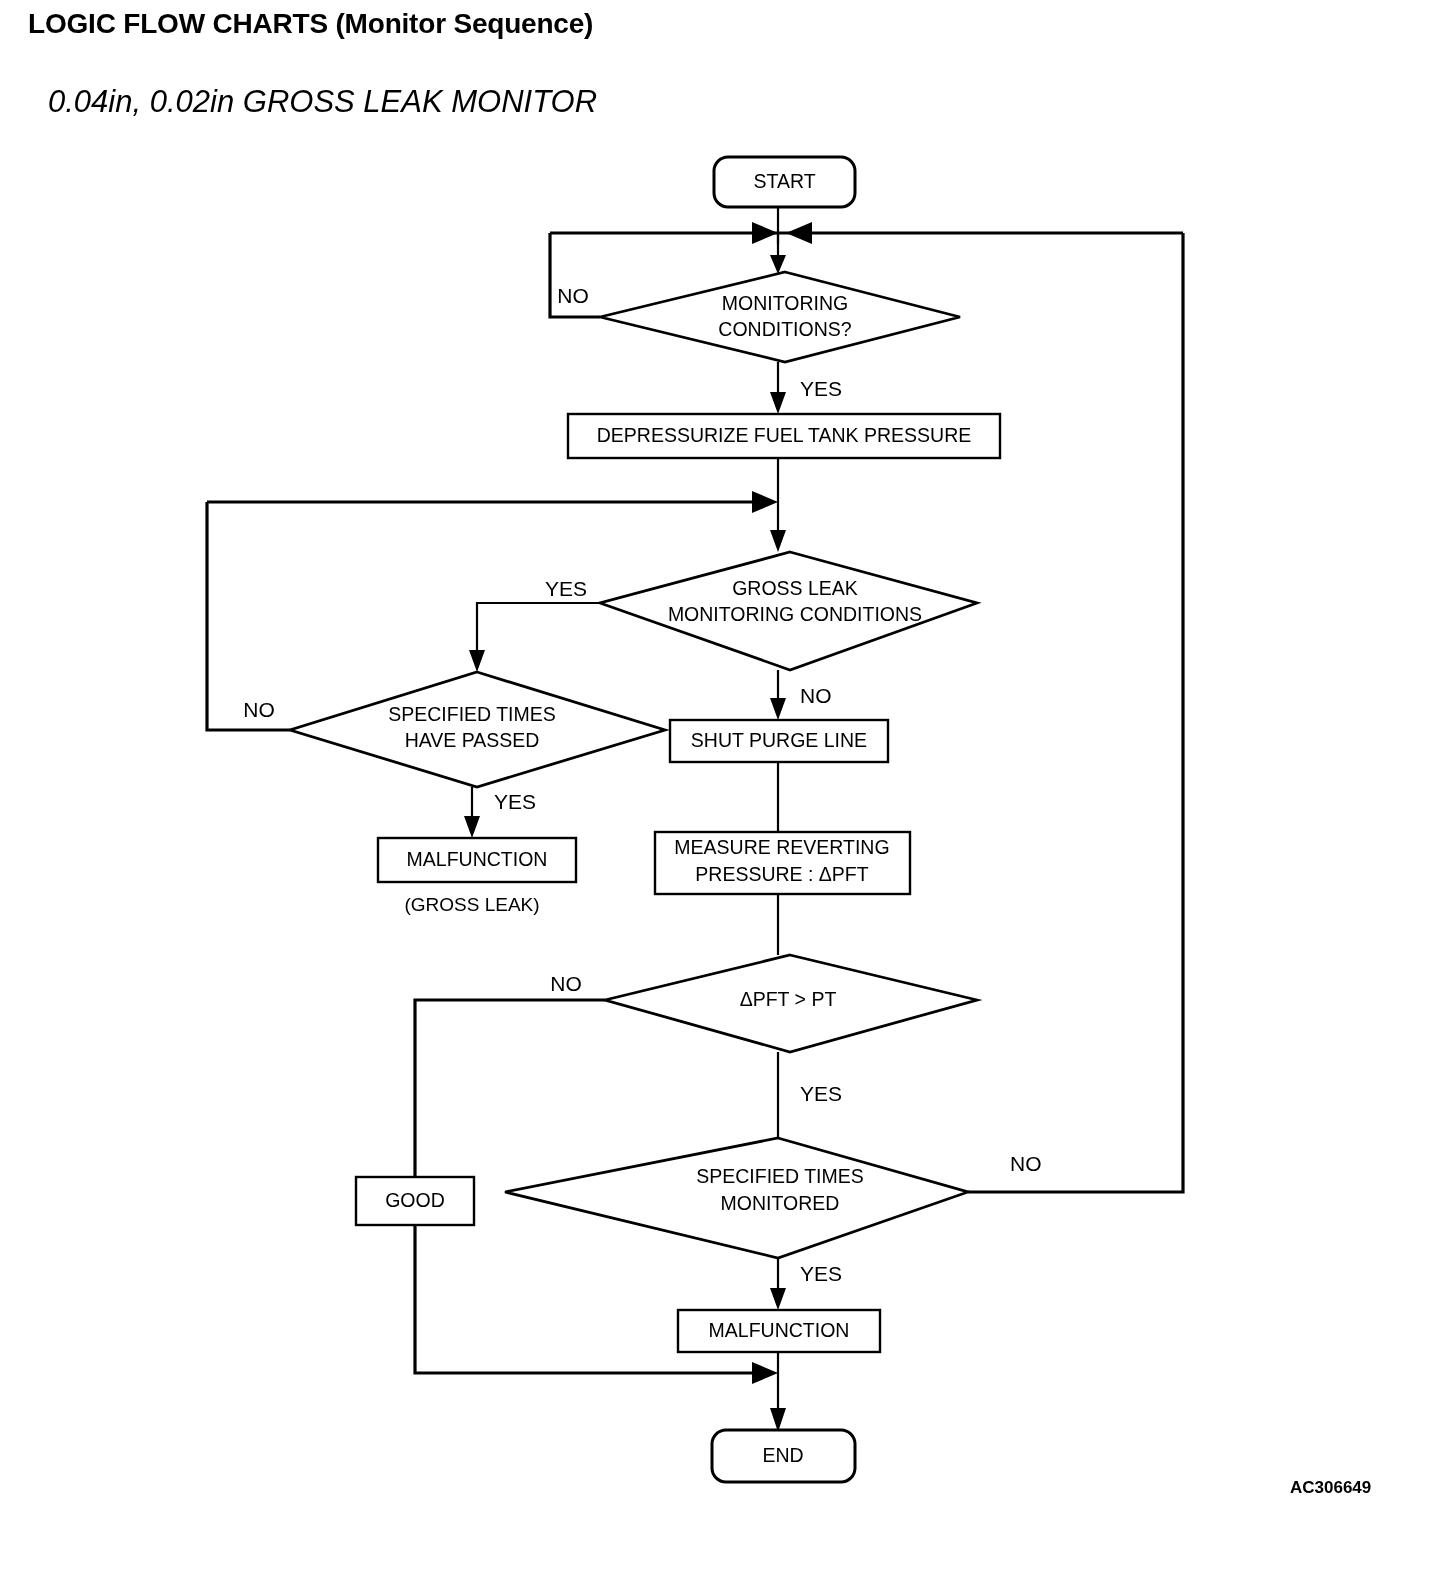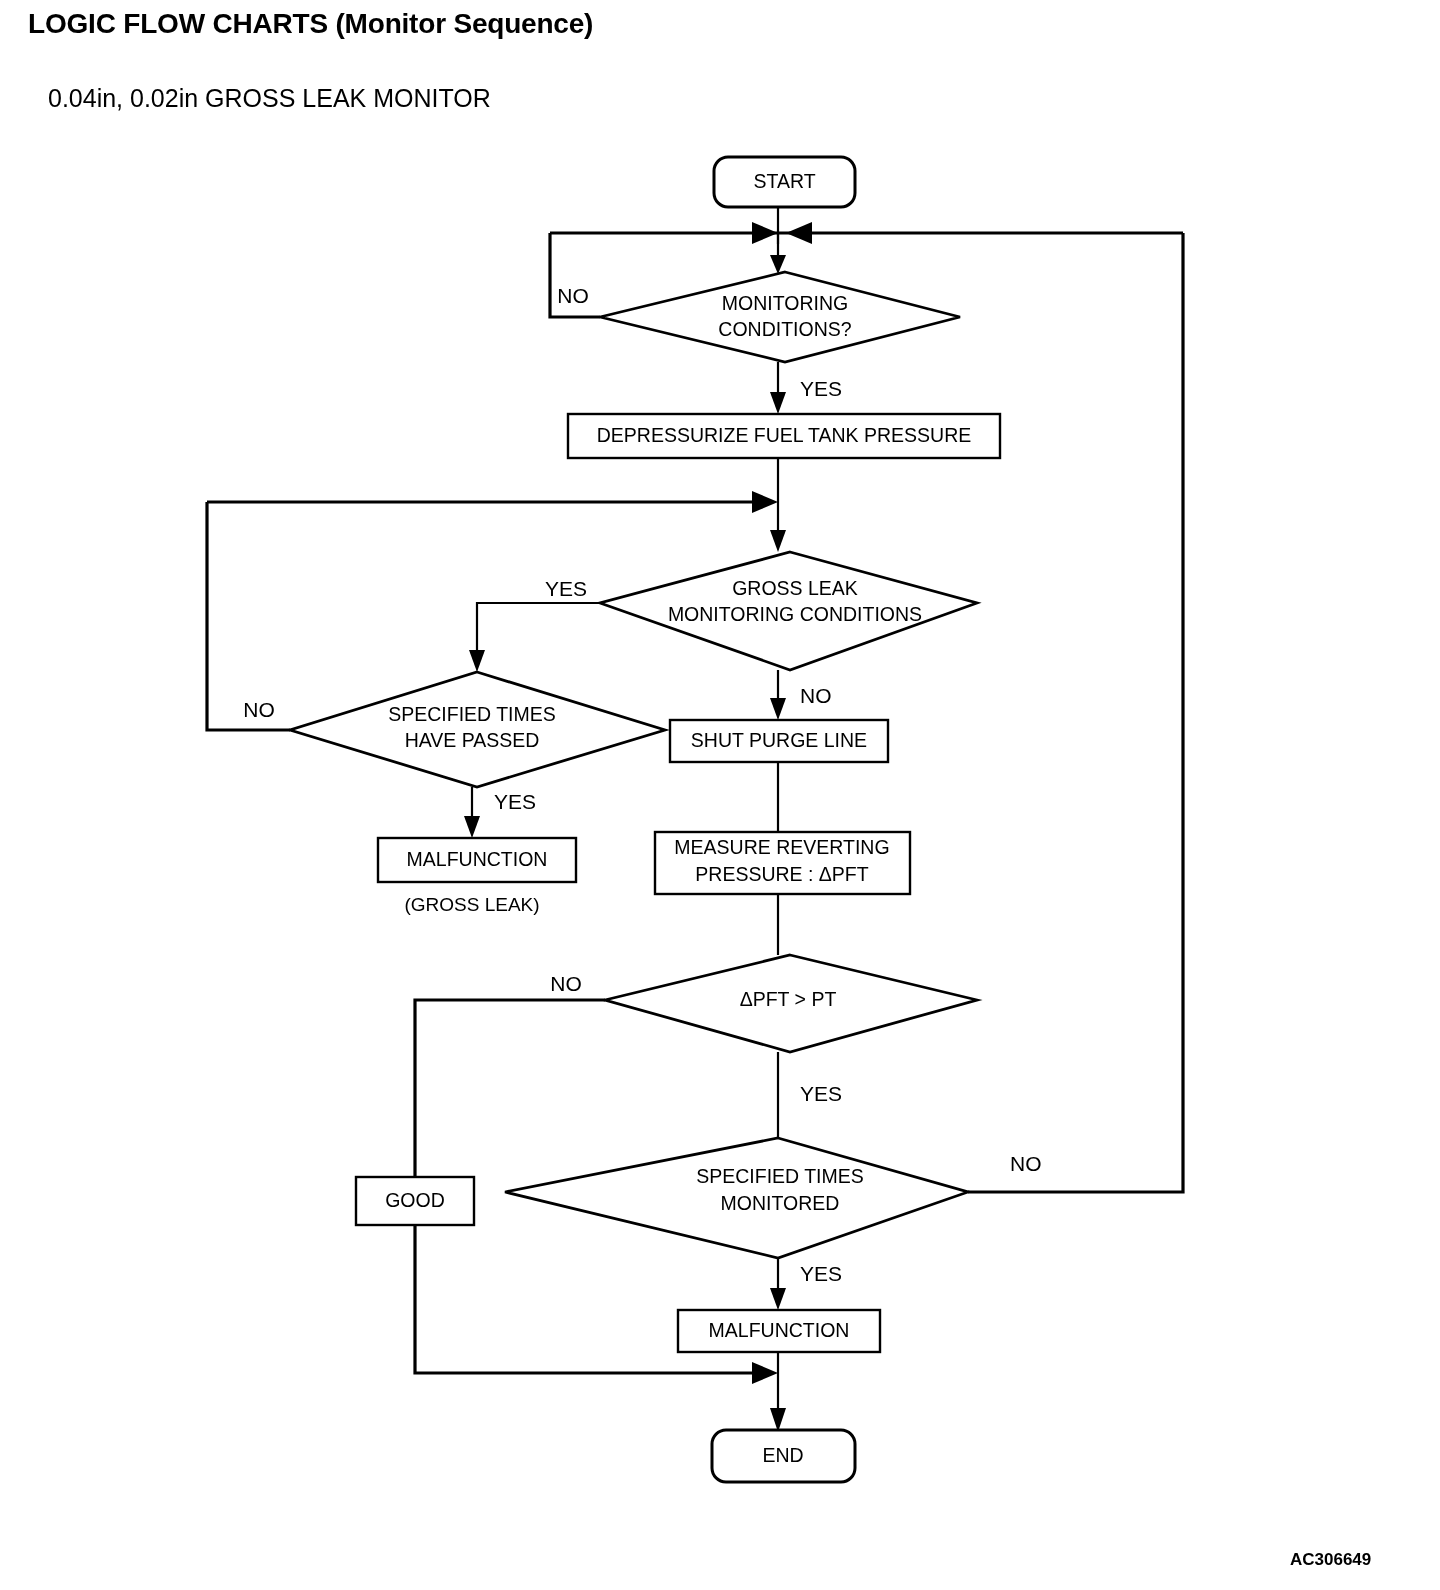--- a/index.html
+++ b/index.html
@@ -10,25 +10,26 @@
     position:relative;
     overflow:hidden;
   }
   #page-title {
     position:absolute; left:28px; top:8px;
     font-size:28px; font-weight:bold; letter-spacing:-0.2px;
     white-space:nowrap;
   }
   #sub-title {
     position:absolute; left:48px; top:84px;
-    font-size:25px; font-weight:normal; letter-spacing:0px;
+    font-size:31px; font-weight:normal; letter-spacing:0px;
     white-space:nowrap;
+    font-style:italic;
   }
   #art-code {
-    position:absolute; left:1290px; top:1550px;
+    position:absolute; left:1290px; top:1478px;
     font-size:17px; font-weight:bold; letter-spacing:0px;
   }
   #chart-svg { position:absolute; left:0; top:0; }
   .nodelabel {
     font-family:"Liberation Sans", sans-serif;
     font-size:19.5px;
     fill:#000;
     text-anchor:middle;
     dominant-baseline:middle;
   }

